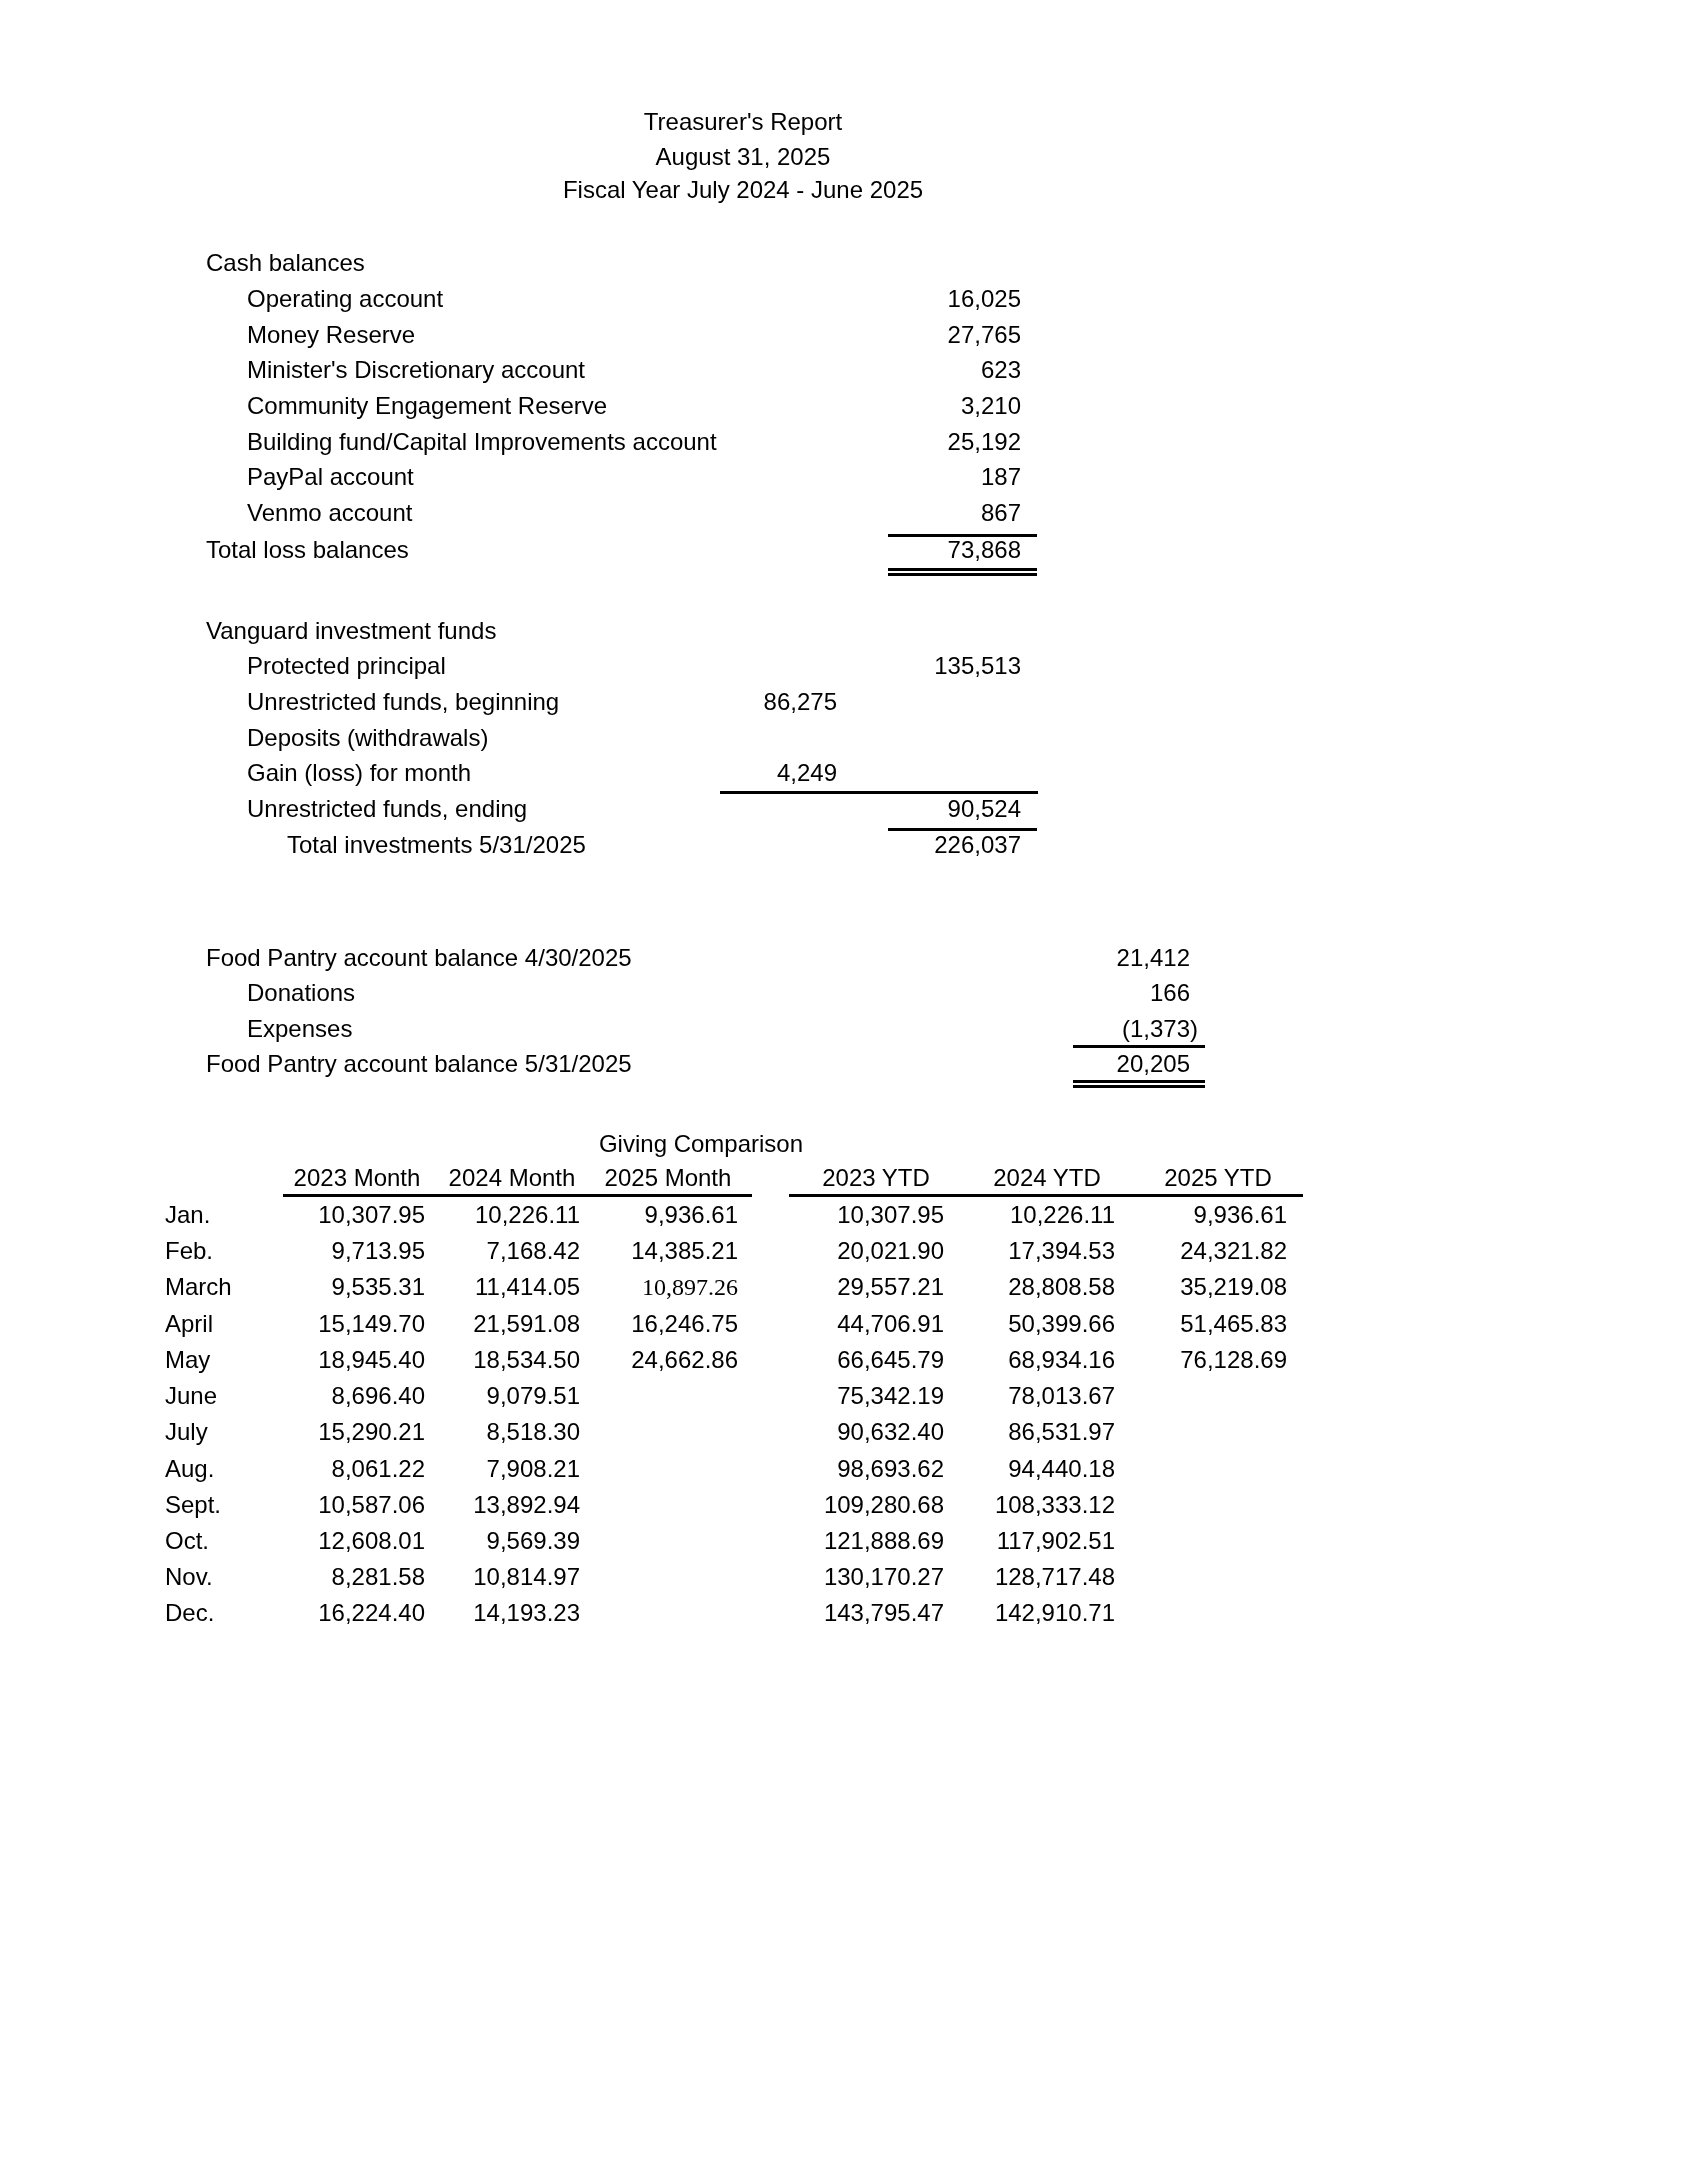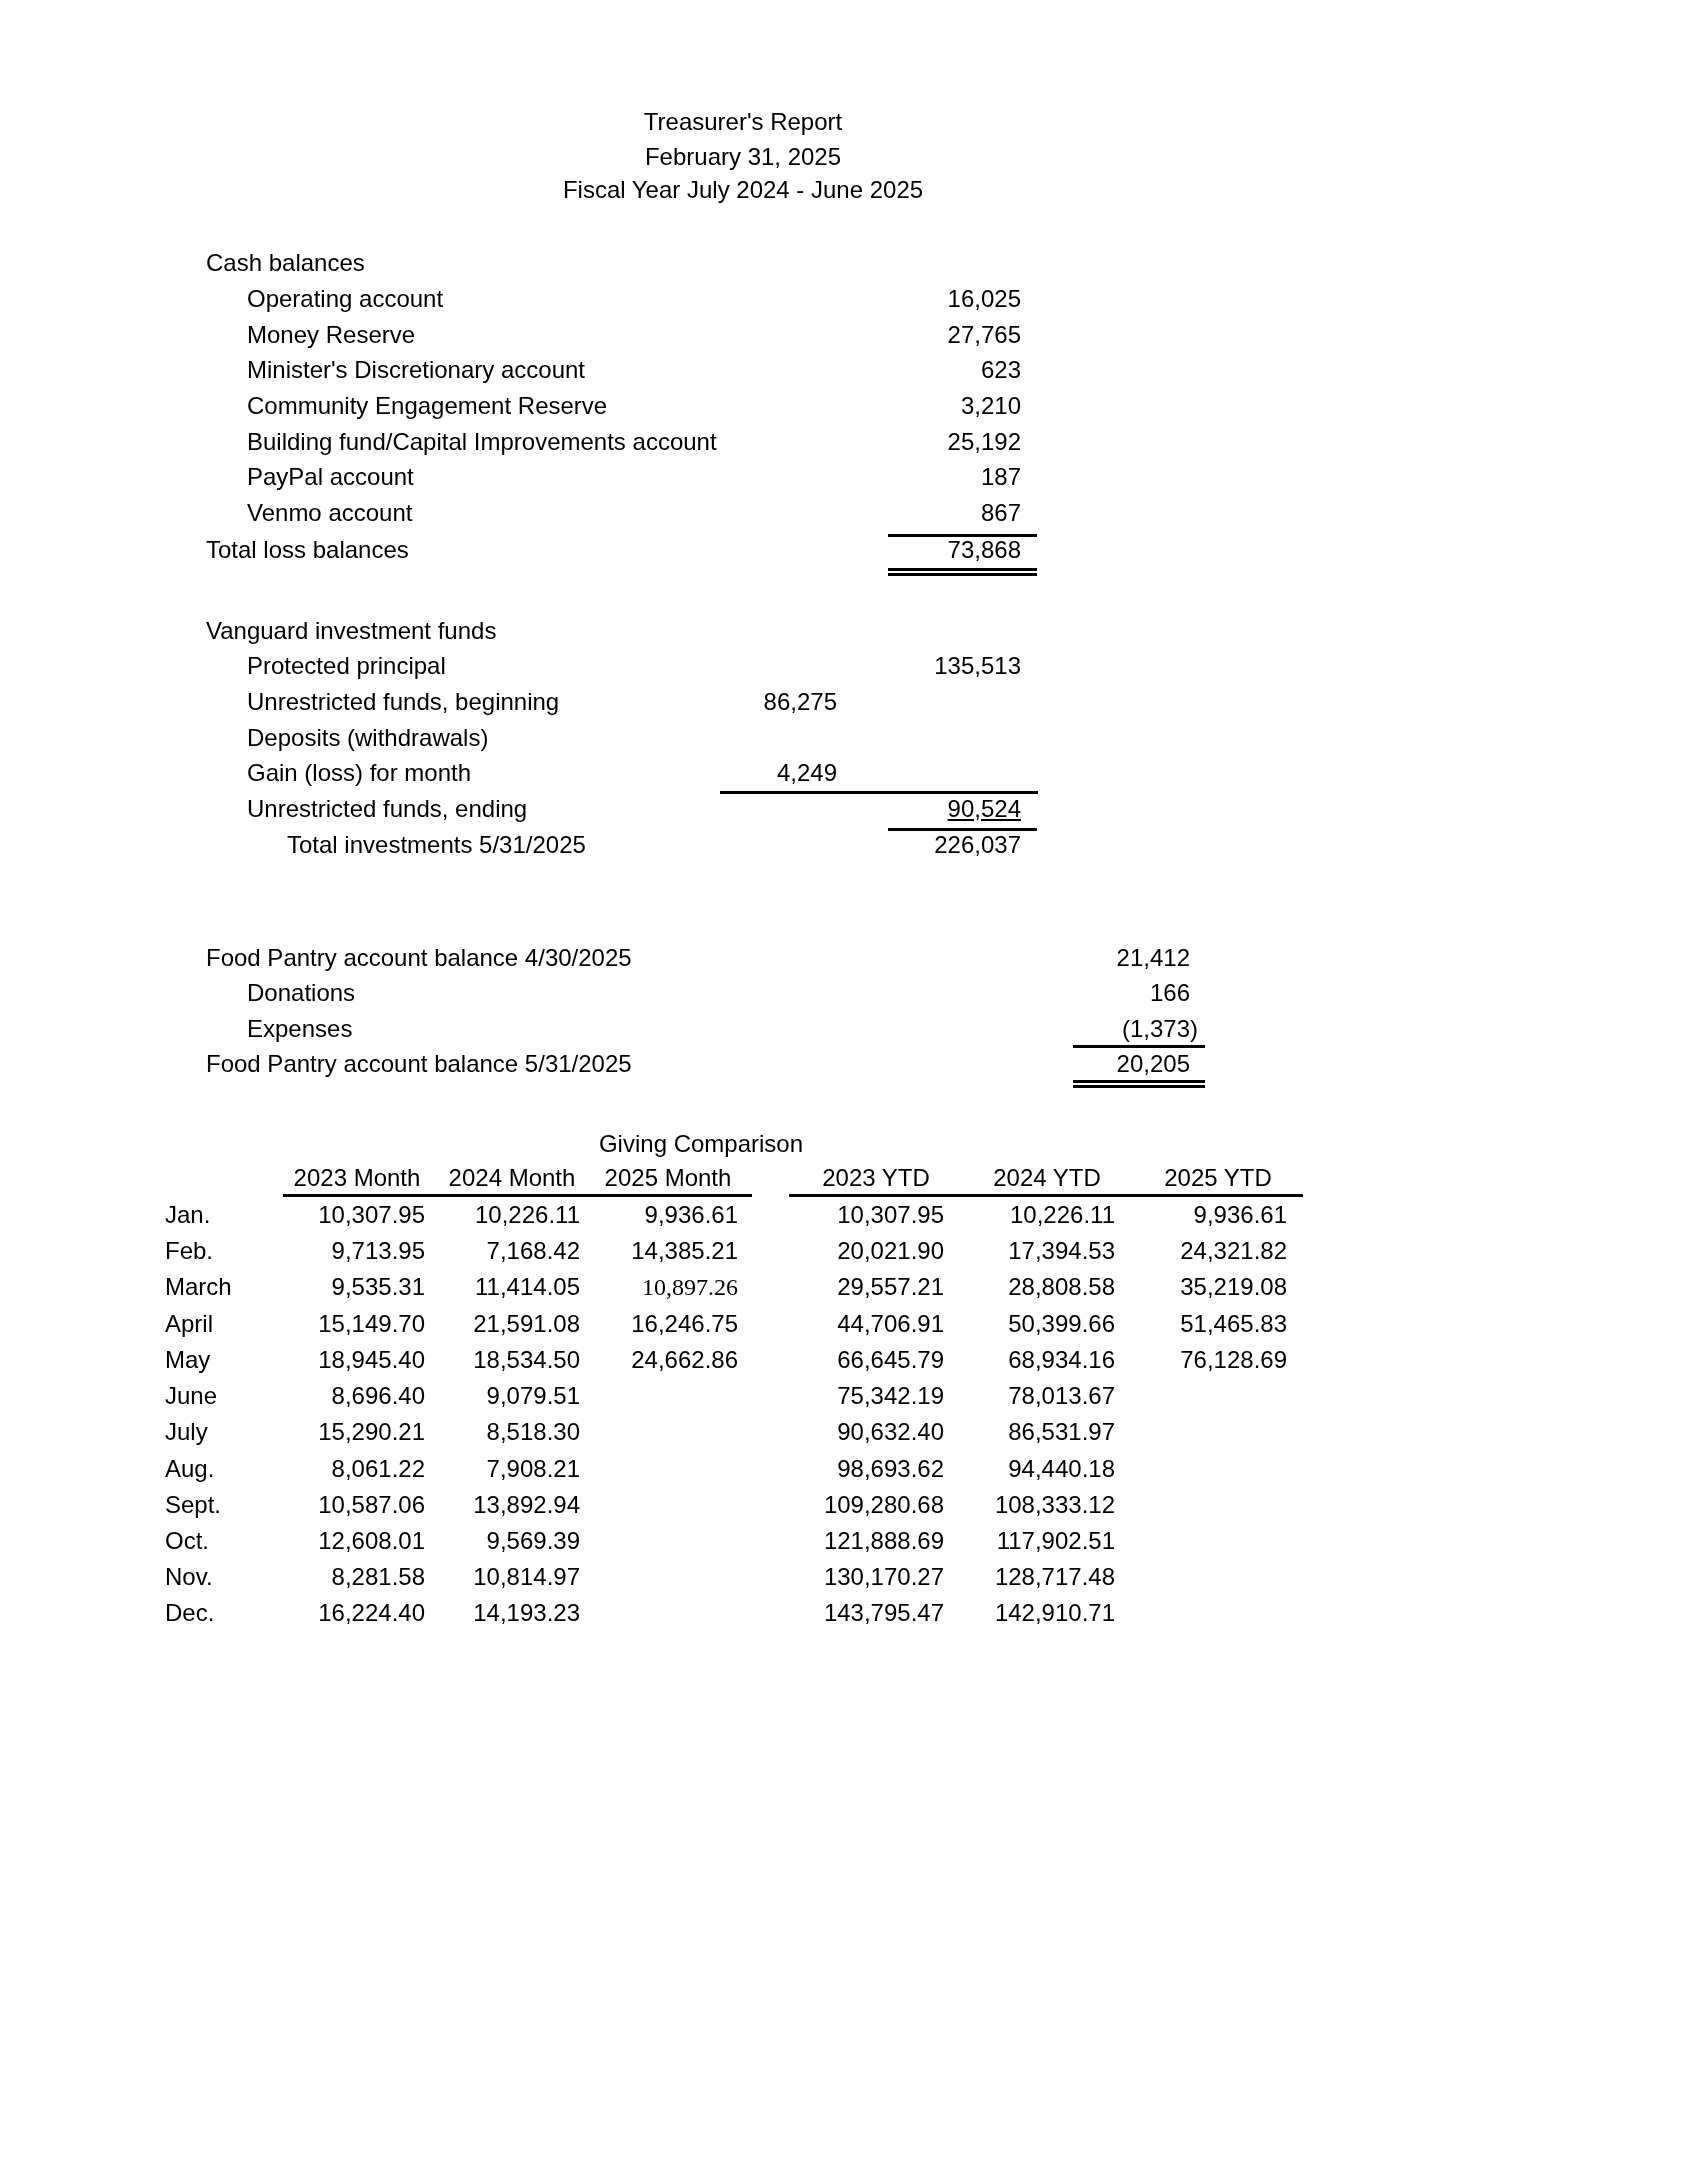--- a/index.html
+++ b/index.html
@@ -9,21 +9,21 @@
   .c { transform: translateX(-50%); }
   .r { text-align: right; }
   .hl { position: absolute; background: #000; height: 3px; }
   .dbl { position: absolute; border-top: 3px solid #000; border-bottom: 3px solid #000; height: 2px; }
 </style>
 </head>
 <body>
 
 <div>
   <div class="t c" style="left:743px; top:107px;">Treasurer's Report</div>
-  <div class="t c" style="left:743px; top:142px;">February 31, 2025</div>
+  <div class="t c" style="left:743px; top:142px;">August 31, 2025</div>
   <div class="t c" style="left:743px; top:175px;">Fiscal Year July 2024 - June 2025</div>
 </div>
 
 <div>
   <div class="t" style="left:206px; top:248px;">Cash balances</div>
 
   <div class="t" style="left:247px; top:284px;">Operating account</div>
   <div class="t r" style="left:871px; width:150px; top:284px;">16,025</div>
 
   <div class="t" style="left:247px; top:320px;">Money Reserve</div>
@@ -63,21 +63,21 @@
 
   <div class="t" style="left:247px; top:723px;">Deposits (withdrawals)</div>
   <div class="t r" style="left:693px; width:144px; top:723px;"></div>
 
   <div class="t" style="left:247px; top:758px;">Gain (loss) for month</div>
   <div class="t r" style="left:693px; width:144px; top:758px;">4,249</div>
 
   <div class="hl" style="left:720px; width:318px; top:791px;"></div>
 
   <div class="t" style="left:247px; top:794px;">Unrestricted funds, ending</div>
-  <div class="t r" style="left:871px; width:150px; top:794px;text-decoration:underline;">90,524</div>
+  <div class="t r" style="left:871px; width:150px; top:794px;">90,524</div>
 
   <div class="hl" style="left:888px; width:149px; top:828px;"></div>
 
   <div class="t" style="left:287px; top:830px;">Total investments 5/31/2025</div>
   <div class="t r" style="left:871px; width:150px; top:830px;">226,037</div>
 </div>
 
 <div>
   <div class="t" style="left:206px; top:943px;">Food Pantry account balance 4/30/2025</div>
   <div class="t r" style="left:1040px; width:150px; top:943px;">21,412</div>

